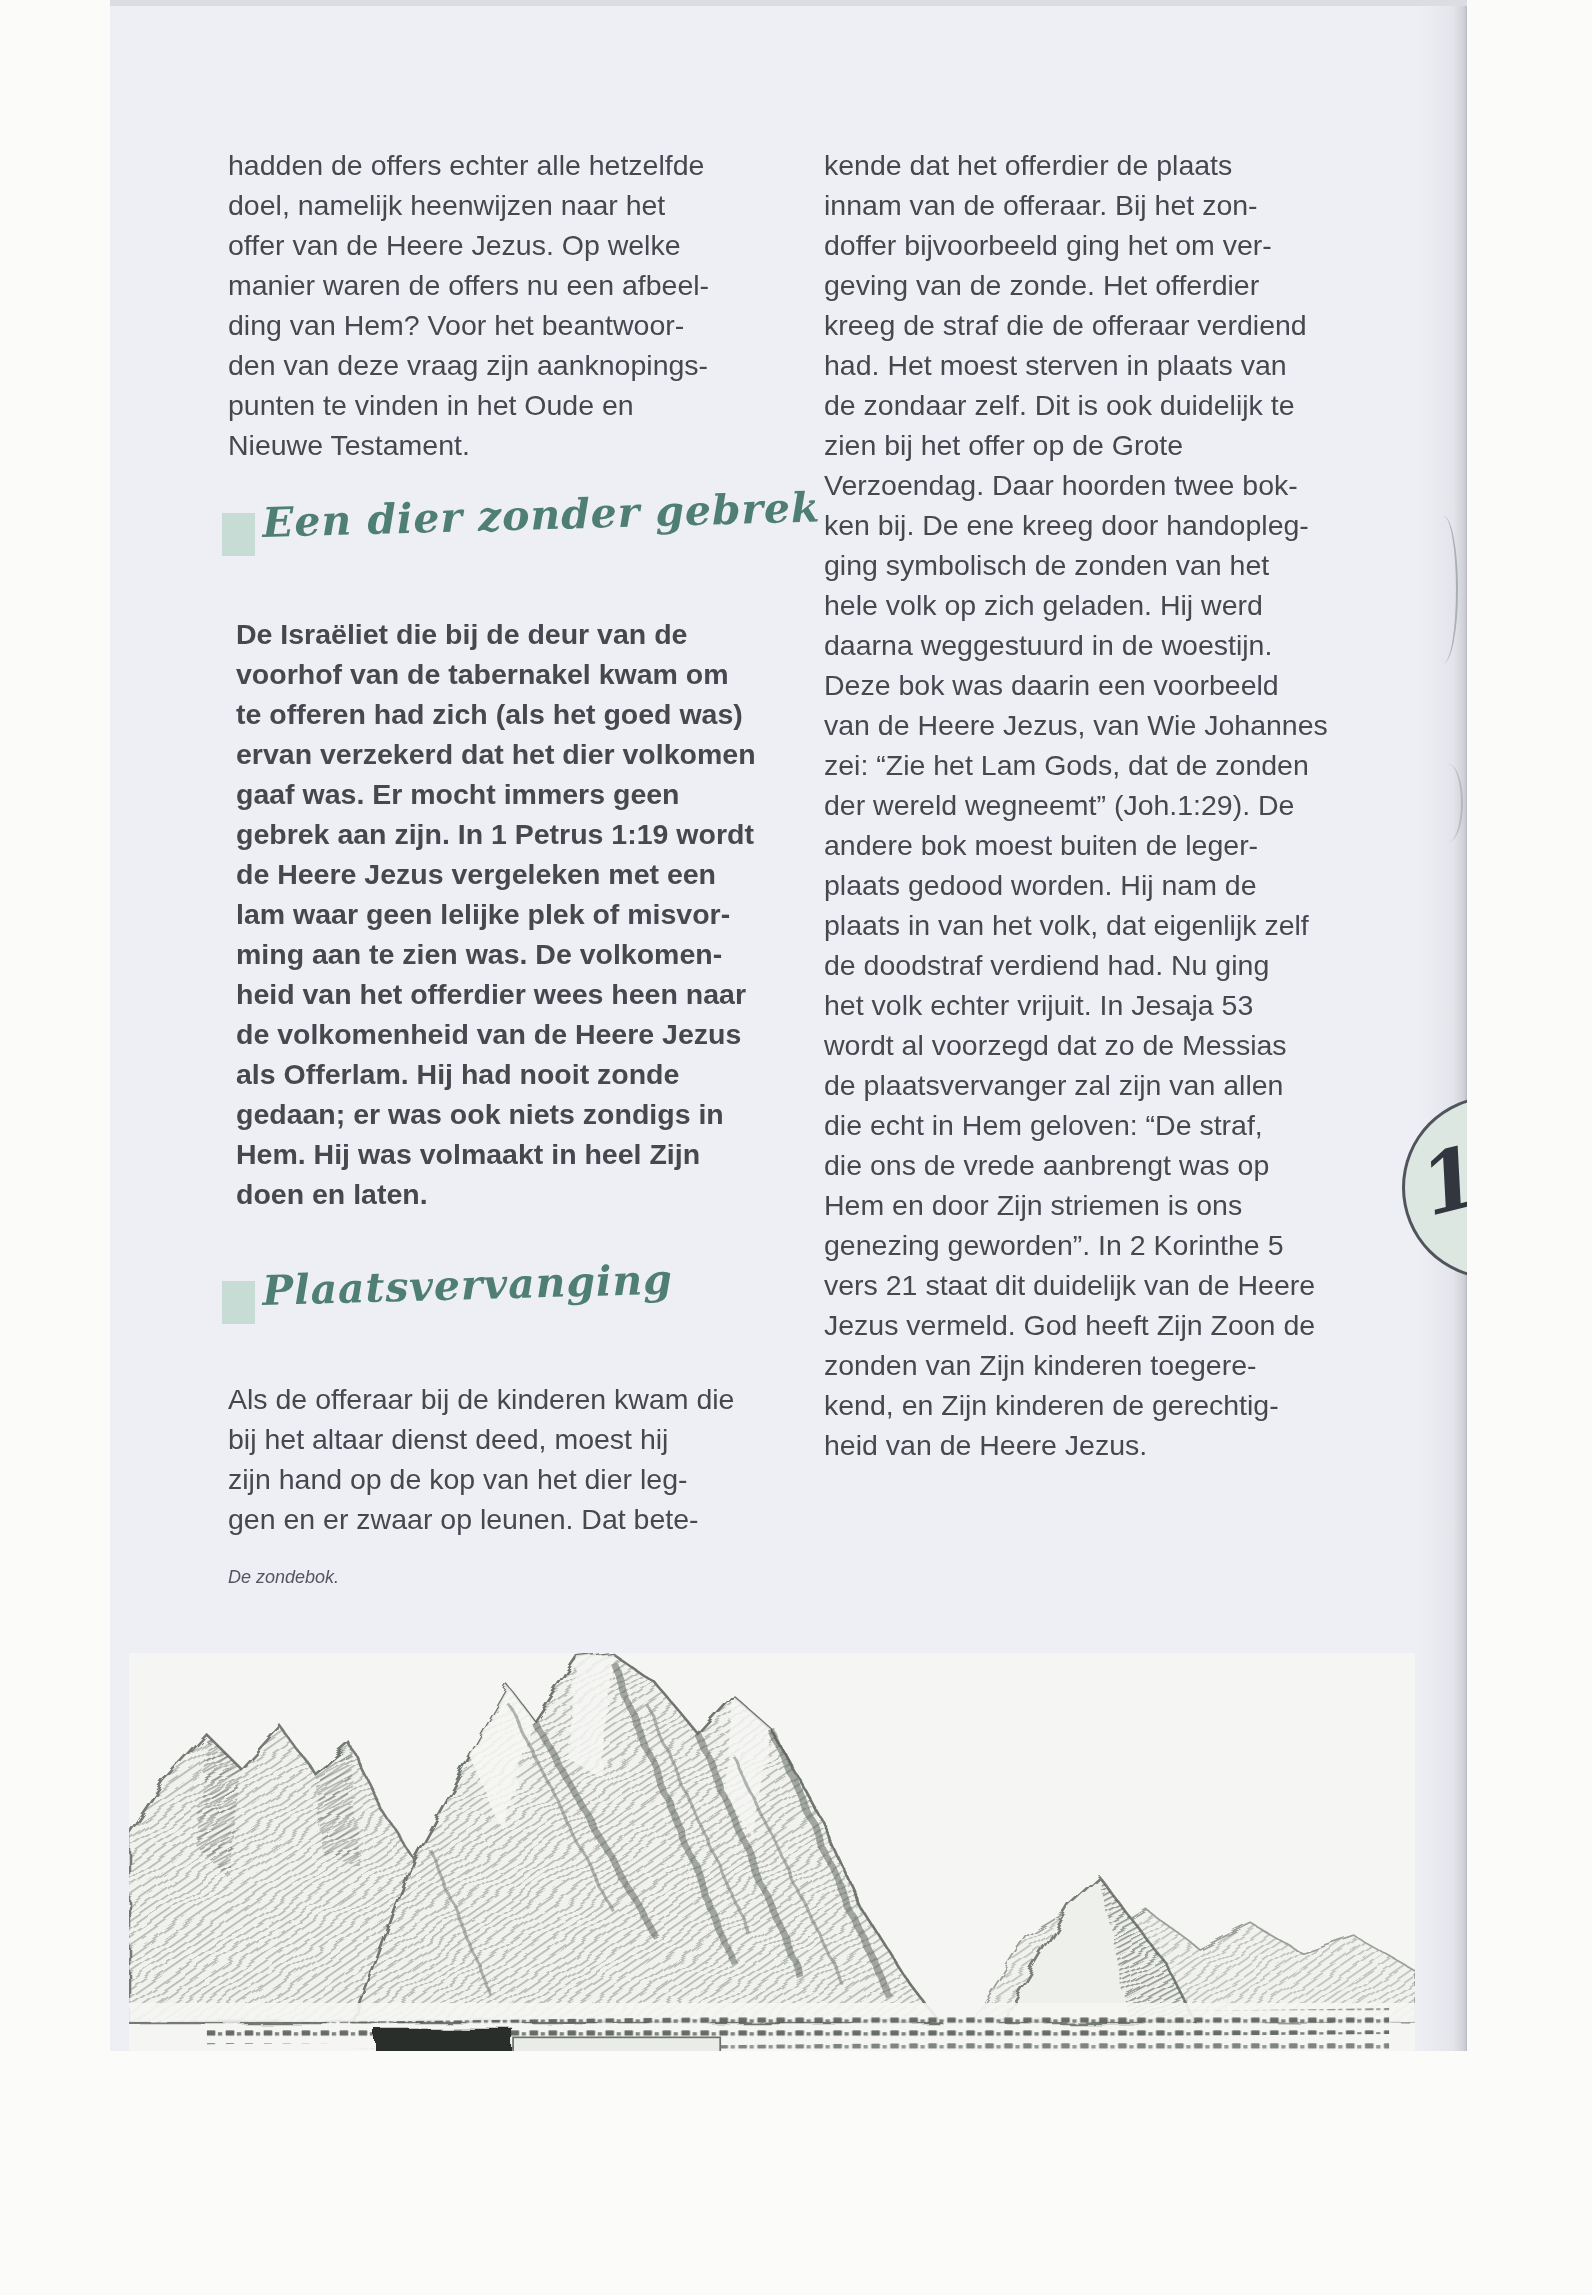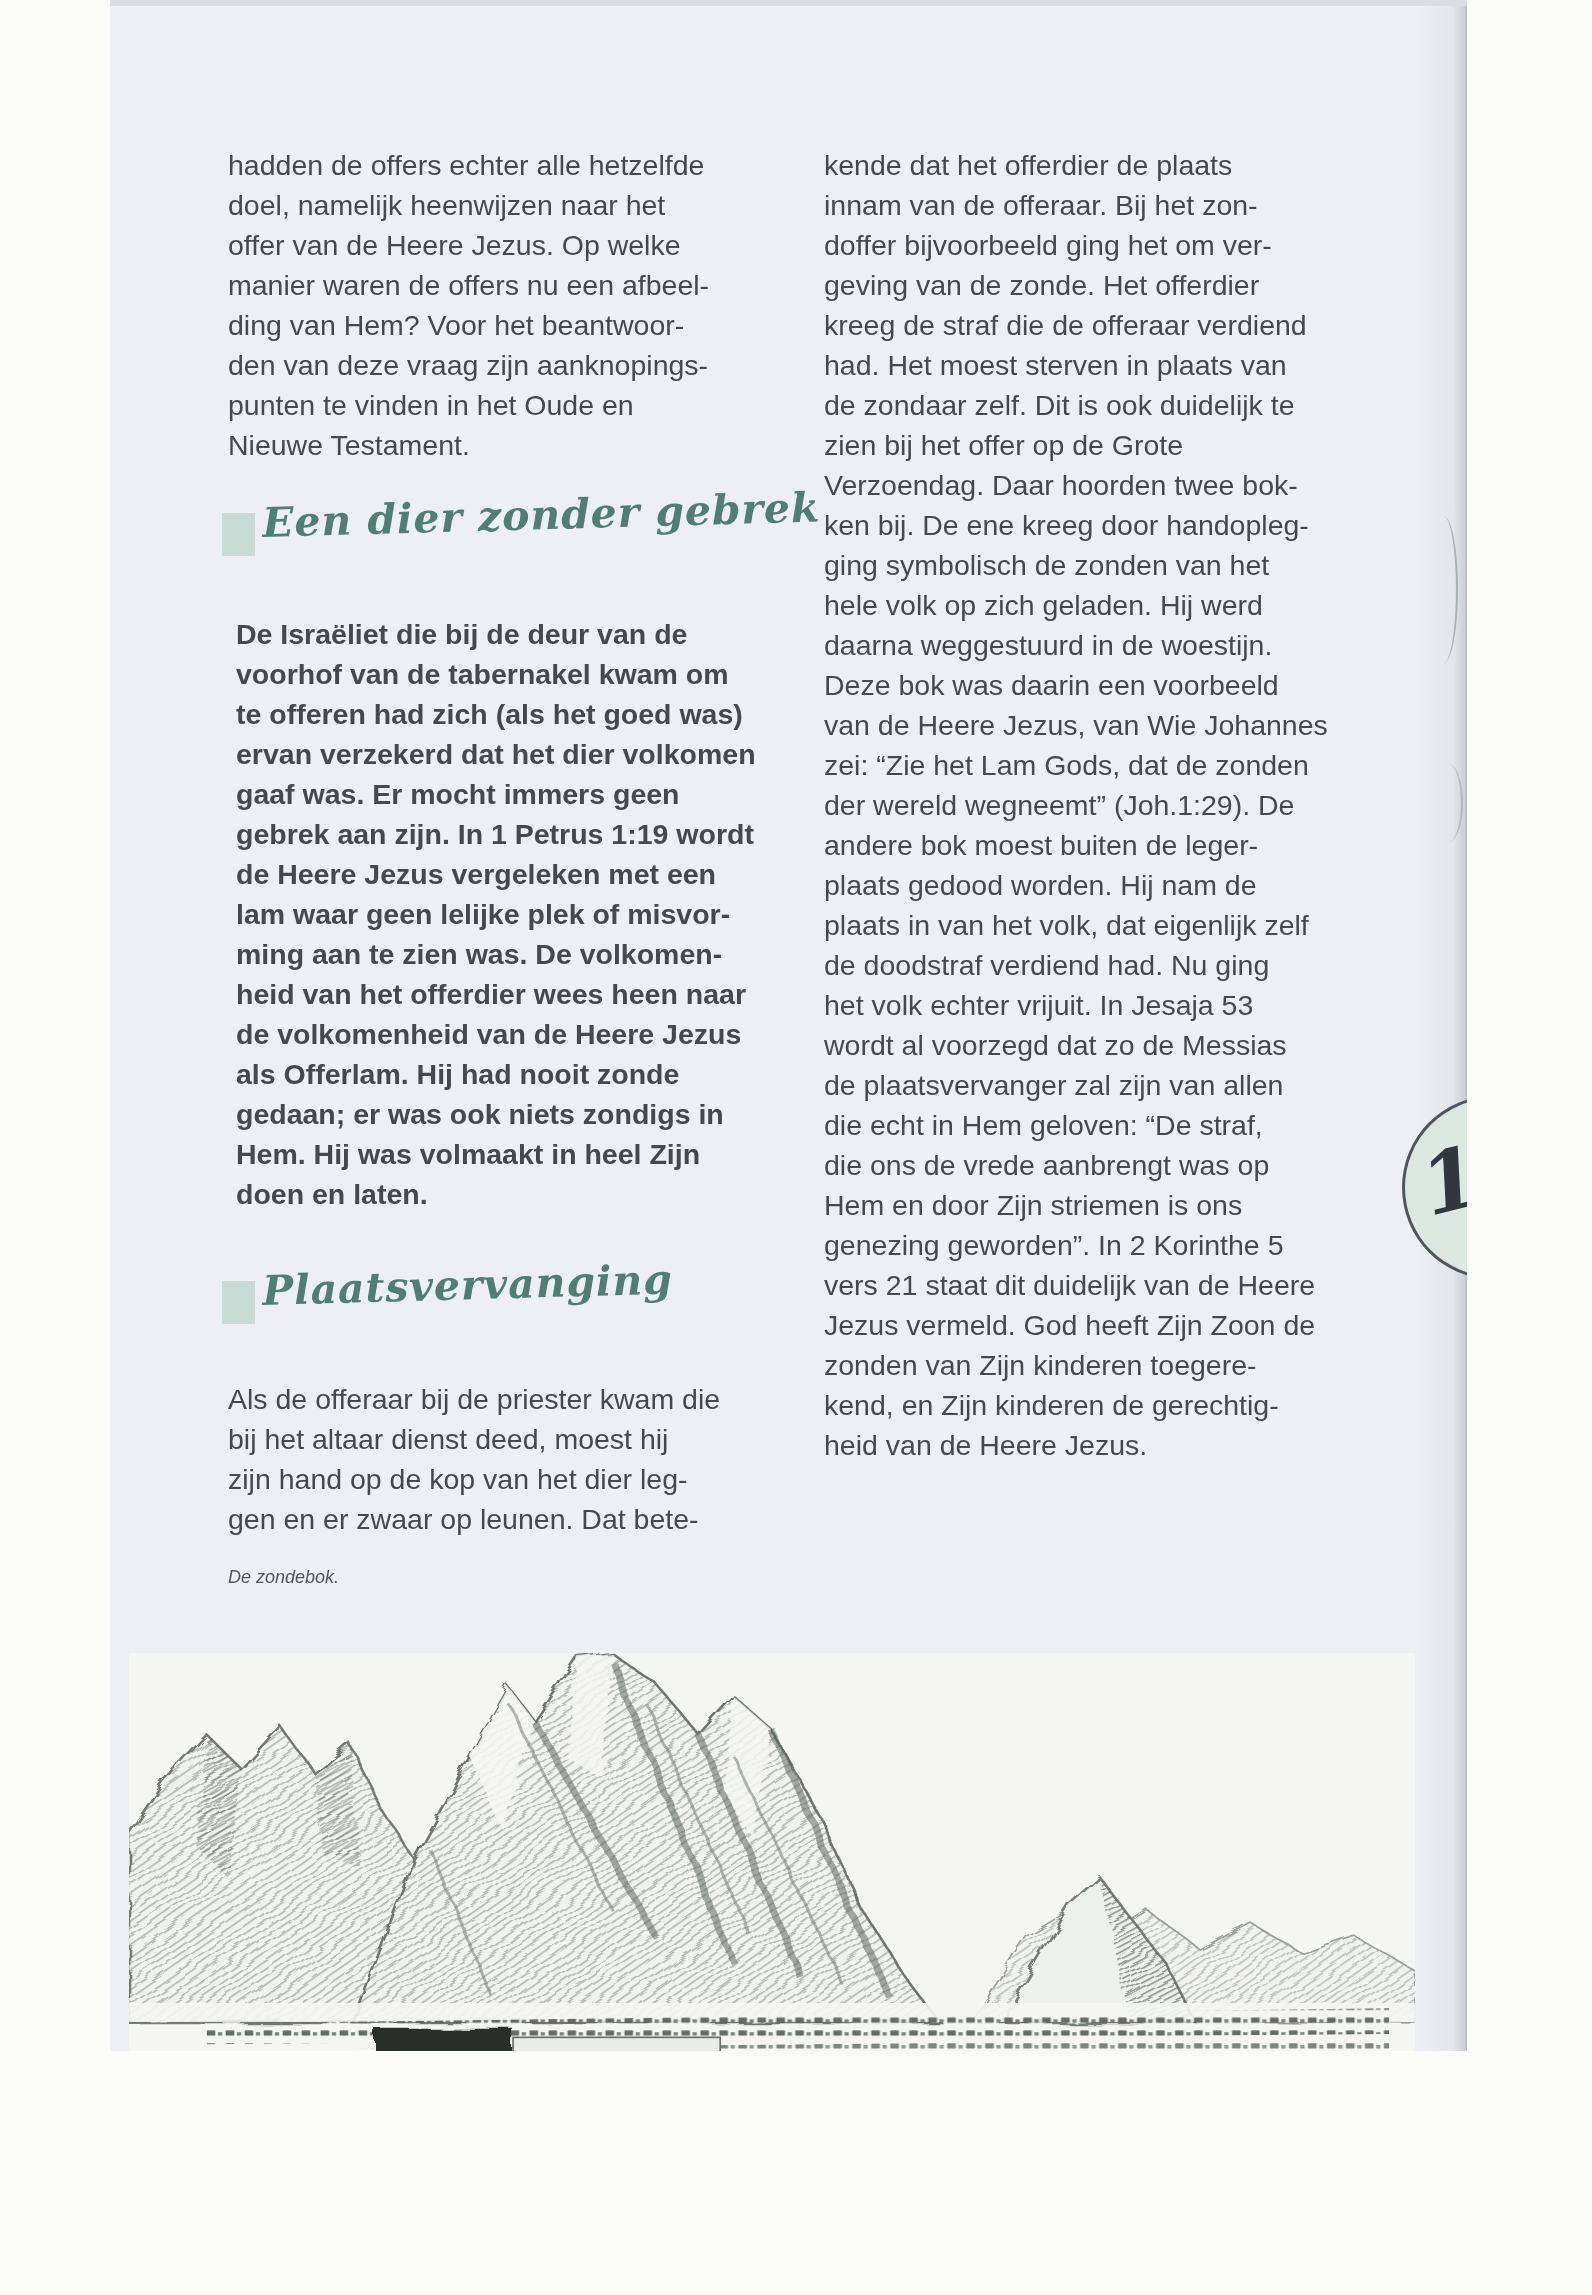--- a/index.html
+++ b/index.html
@@ -97,21 +97,21 @@
 als Offerlam. Hij had nooit zonde
 gedaan; er was ook niets zondigs in
 Hem. Hij was volmaakt in heel Zijn
 doen en laten.</div>
 
     <div class="heading-row" style="left:112px; top:1267px; width:604px; position:absolute;">
       <span class="bullet-square"></span>
       <span class="script-heading">Plaatsvervanging</span>
     </div>
 
-    <div class="col lines" style="left:118px; top:1379px;">Als de offeraar bij de priester kwam die
+    <div class="col lines" style="left:118px; top:1379px;">Als de offeraar bij de kinderen kwam die
 bij het altaar dienst deed, moest hij
 zijn hand op de kop van het dier leg-
 gen en er zwaar op leunen. Dat bete-</div>
 
     <div class="caption" style="left:118px; top:1567px;">De zondebok.</div>
 
     <div class="col lines" style="left:714px; top:145px;">kende dat het offerdier de plaats
 innam van de offeraar. Bij het zon-
 doffer bijvoorbeeld ging het om ver-
 geving van de zonde. Het offerdier

